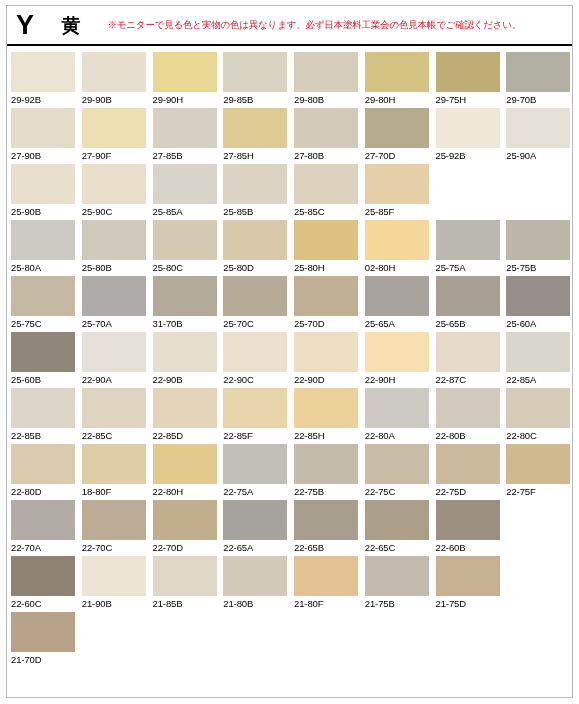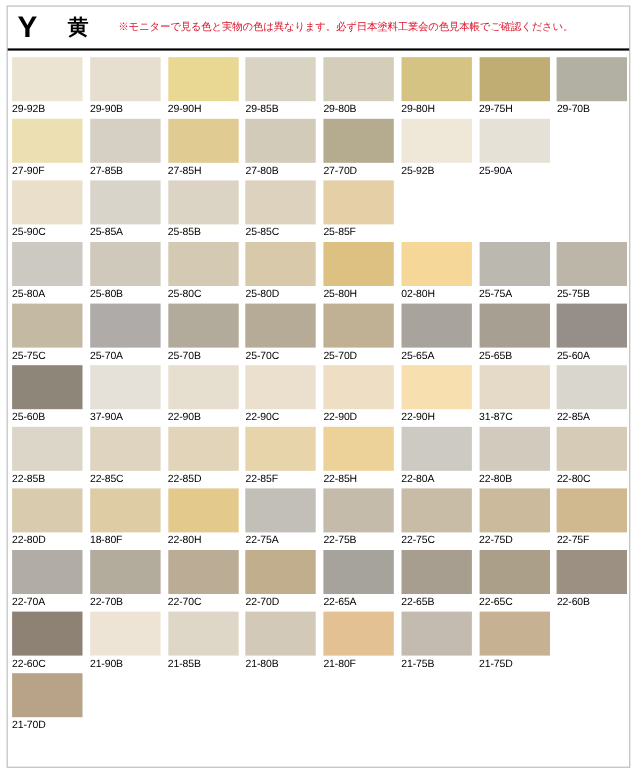--- a/index.html
+++ b/index.html
@@ -137,20 +137,24 @@
           <div class="swatch" style="background: rgb(191, 173, 116);"></div>
           <div class="code">29-75H</div>
         </div>
         <div class="cell">
           <div class="swatch" style="background: rgb(178, 176, 163);"></div>
           <div class="code">29-70B</div>
         </div>
       </div>
       <div class="row">
         <div class="cell">
+          <div class="swatch" style="background: rgb(228, 220, 203);"></div>
+          <div class="code">27-90B</div>
+        </div>
+        <div class="cell">
           <div class="swatch" style="background: rgb(236, 223, 178);"></div>
           <div class="code">27-90F</div>
         </div>
         <div class="cell">
           <div class="swatch" style="background: rgb(214, 208, 196);"></div>
           <div class="code">27-85B</div>
         </div>
         <div class="cell">
           <div class="swatch" style="background: rgb(224, 203, 146);"></div>
           <div class="code">27-85H</div>
@@ -167,20 +171,24 @@
           <div class="swatch" style="background: rgb(239, 231, 215);"></div>
           <div class="code">25-92B</div>
         </div>
         <div class="cell">
           <div class="swatch" style="background: rgb(230, 225, 215);"></div>
           <div class="code">25-90A</div>
         </div>
       </div>
       <div class="row">
         <div class="cell">
+          <div class="swatch" style="background: rgb(232, 223, 205);"></div>
+          <div class="code">25-90B</div>
+        </div>
+        <div class="cell">
           <div class="swatch" style="background: rgb(233, 223, 203);"></div>
           <div class="code">25-90C</div>
         </div>
         <div class="cell">
           <div class="swatch" style="background: rgb(216, 212, 202);"></div>
           <div class="code">25-85A</div>
         </div>
         <div class="cell">
           <div class="swatch" style="background: rgb(219, 211, 195);"></div>
           <div class="code">25-85B</div>
@@ -232,21 +240,21 @@
         <div class="cell">
           <div class="swatch" style="background: rgb(196, 186, 164);"></div>
           <div class="code">25-75C</div>
         </div>
         <div class="cell">
           <div class="swatch" style="background: rgb(175, 171, 168);"></div>
           <div class="code">25-70A</div>
         </div>
         <div class="cell">
           <div class="swatch" style="background: rgb(178, 171, 155);"></div>
-          <div class="code">25-70B</div>
+          <div class="code">31-70B</div>
         </div>
         <div class="cell">
           <div class="swatch" style="background: rgb(181, 171, 151);"></div>
           <div class="code">25-70C</div>
         </div>
         <div class="cell">
           <div class="swatch" style="background: rgb(192, 176, 148);"></div>
           <div class="code">25-70D</div>
         </div>
         <div class="cell">
@@ -262,41 +270,41 @@
           <div class="code">25-60A</div>
         </div>
       </div>
       <div class="row">
         <div class="cell">
           <div class="swatch" style="background: rgb(142, 134, 120);"></div>
           <div class="code">25-60B</div>
         </div>
         <div class="cell">
           <div class="swatch" style="background: rgb(230, 225, 216);"></div>
-          <div class="code">37-90A</div>
+          <div class="code">22-90A</div>
         </div>
         <div class="cell">
           <div class="swatch" style="background: rgb(230, 223, 208);"></div>
           <div class="code">22-90B</div>
         </div>
         <div class="cell">
           <div class="swatch" style="background: rgb(235, 224, 205);"></div>
           <div class="code">22-90C</div>
         </div>
         <div class="cell">
           <div class="swatch" style="background: rgb(237, 222, 196);"></div>
           <div class="code">22-90D</div>
         </div>
         <div class="cell">
           <div class="swatch" style="background: rgb(247, 223, 175);"></div>
           <div class="code">22-90H</div>
         </div>
         <div class="cell">
           <div class="swatch" style="background: rgb(228, 218, 199);"></div>
-          <div class="code">31-87C</div>
+          <div class="code">22-87C</div>
         </div>
         <div class="cell">
           <div class="swatch" style="background: rgb(217, 214, 205);"></div>
           <div class="code">22-85A</div>
         </div>
       </div>
       <div class="row">
         <div class="cell">
           <div class="swatch" style="background: rgb(220, 214, 200);"></div>
           <div class="code">22-85B</div>
@@ -361,24 +369,20 @@
         </div>
         <div class="cell">
           <div class="swatch" style="background: rgb(208, 185, 143);"></div>
           <div class="code">22-75F</div>
         </div>
       </div>
       <div class="row">
         <div class="cell">
           <div class="swatch" style="background: rgb(178, 172, 166);"></div>
           <div class="code">22-70A</div>
-        </div>
-        <div class="cell">
-          <div class="swatch" style="background: rgb(179, 171, 156);"></div>
-          <div class="code">22-70B</div>
         </div>
         <div class="cell">
           <div class="swatch" style="background: rgb(187, 172, 149);"></div>
           <div class="code">22-70C</div>
         </div>
         <div class="cell">
           <div class="swatch" style="background: rgb(192, 174, 141);"></div>
           <div class="code">22-70D</div>
         </div>
         <div class="cell">

